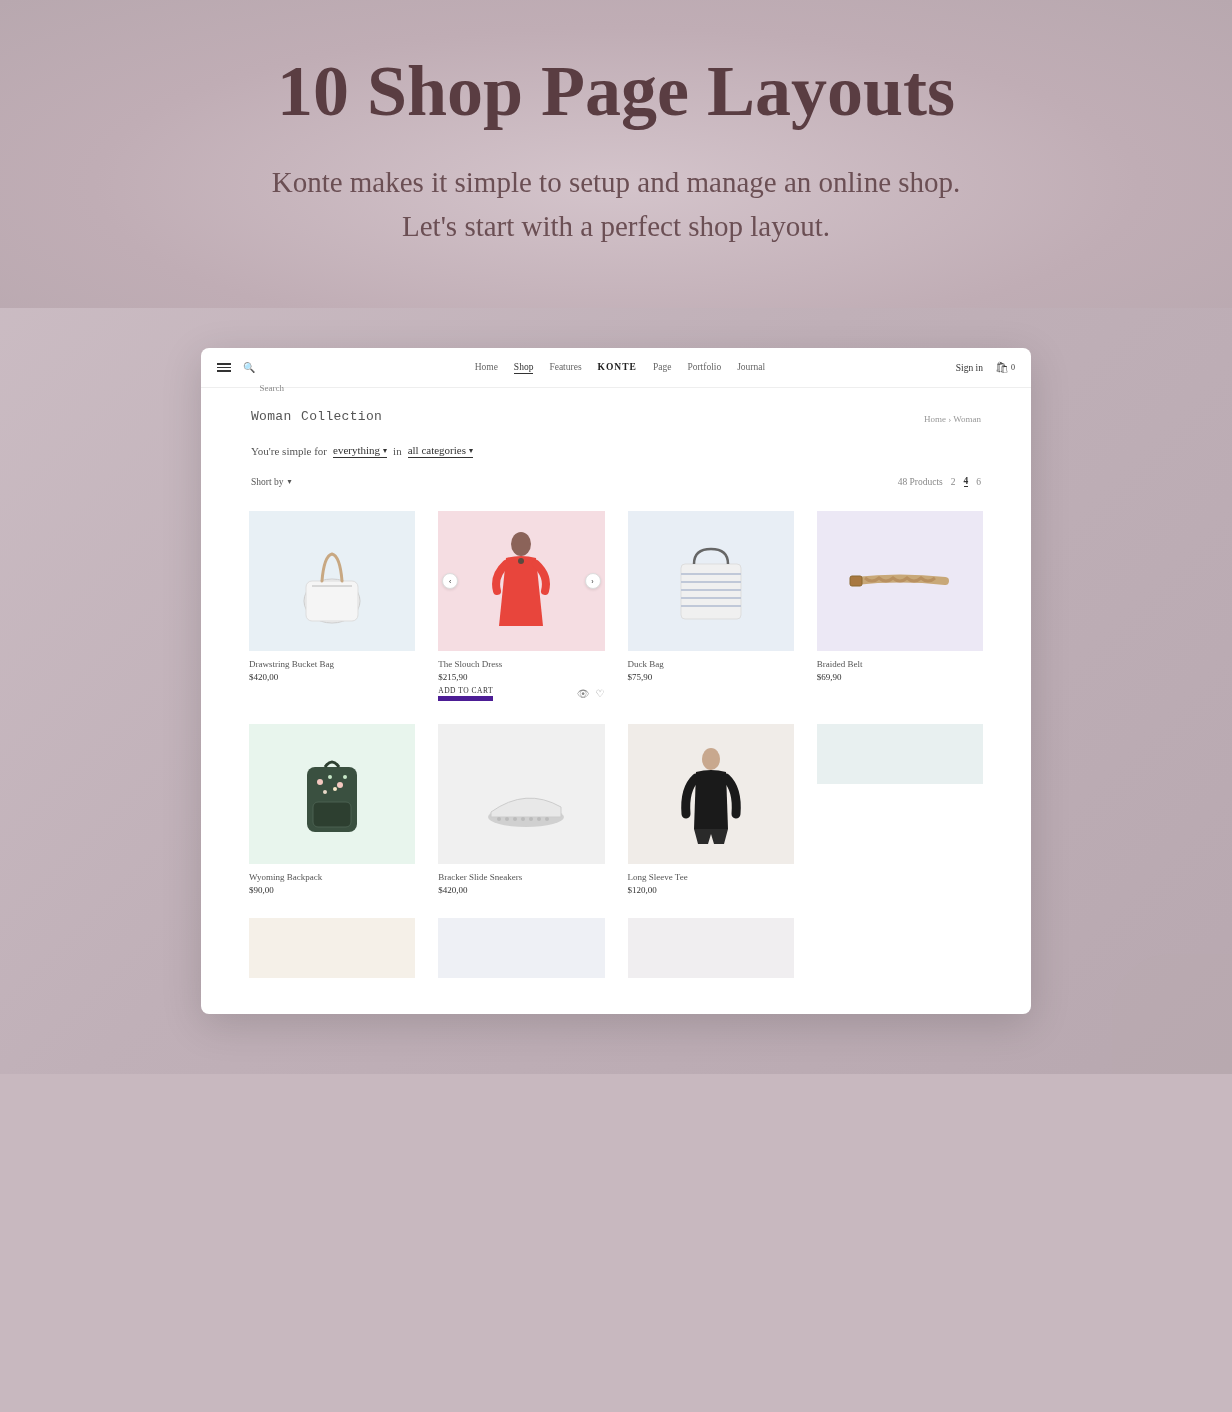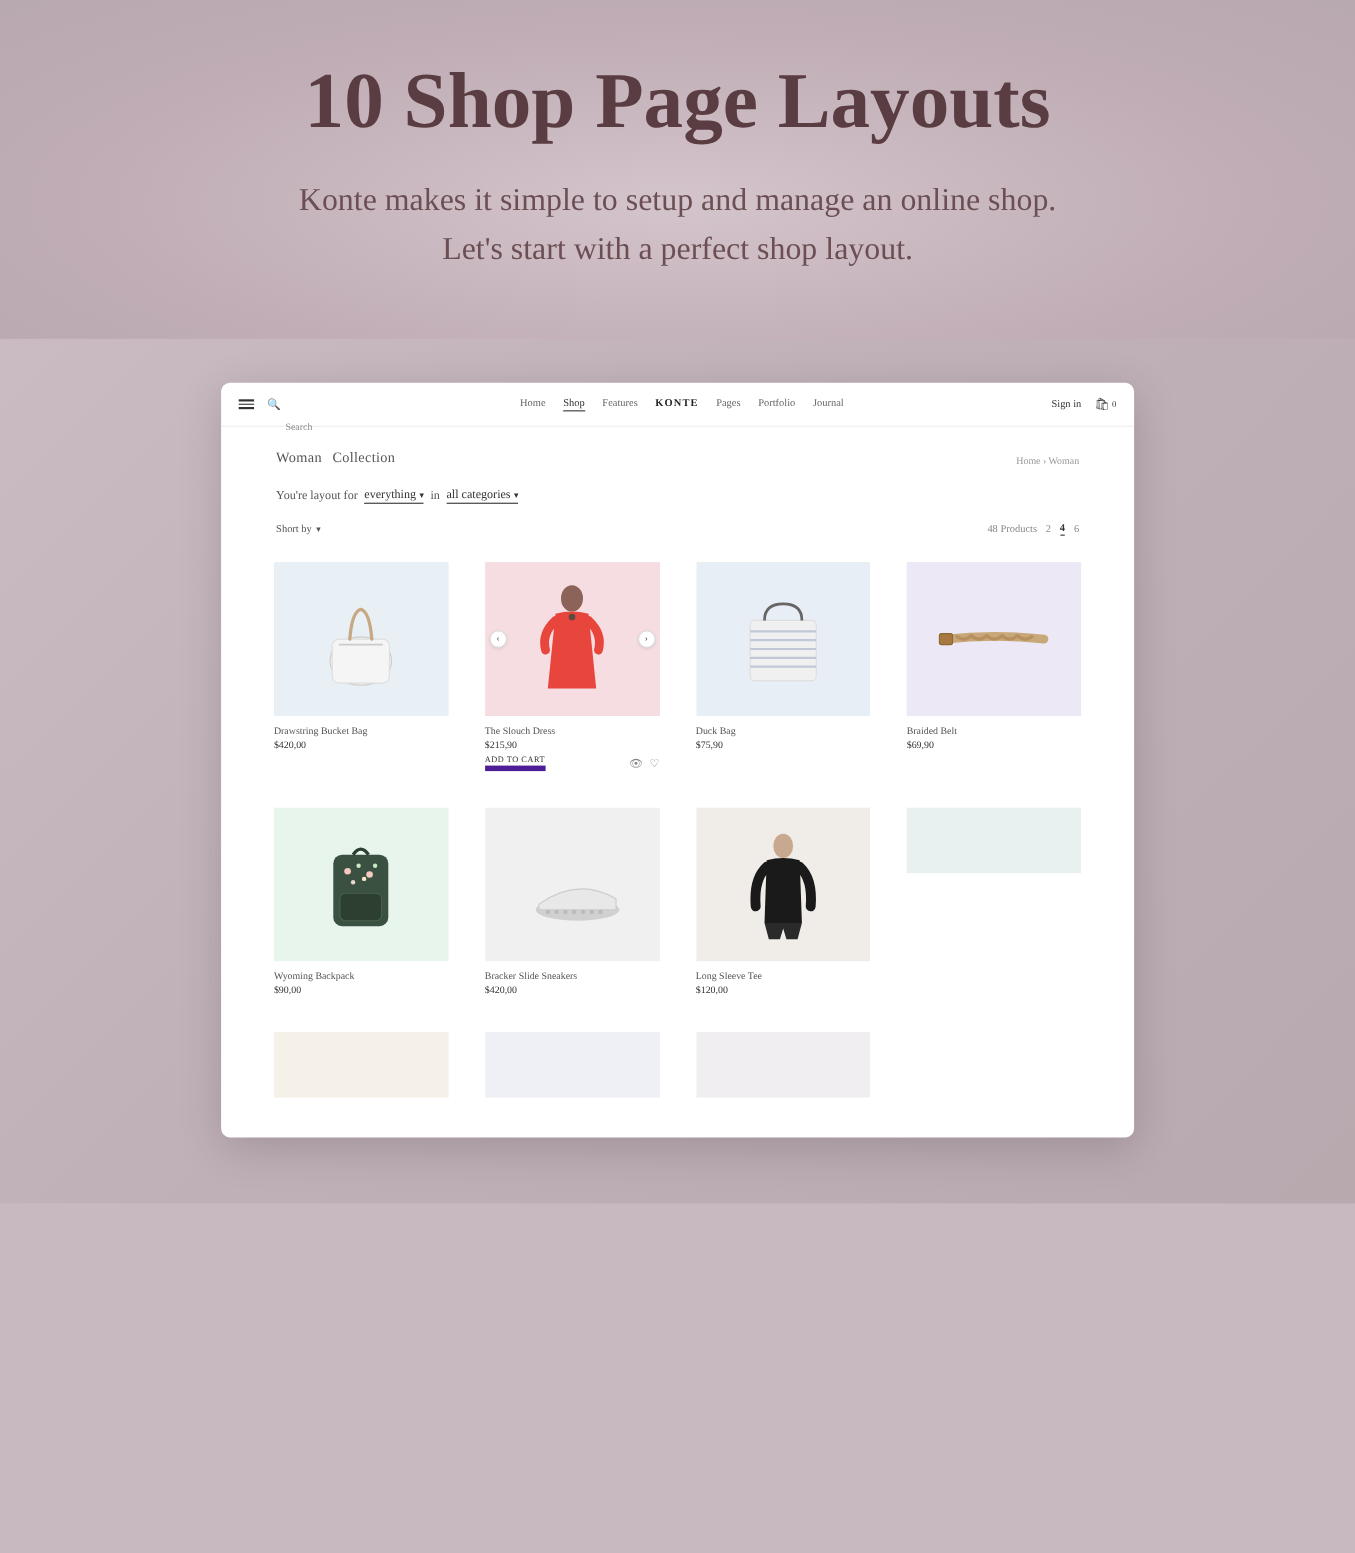--- a/index.html
+++ b/index.html
@@ -123,20 +123,21 @@
     }
 
     .page-header-left {
       font-size: 13px;
       color: #555;
       letter-spacing: 0.3px;
     }
 
     .page-header-left span {
       margin-right: 6px;
+      font-family: Liberation Mono, monospace;
     }
 
     .breadcrumb {
       font-size: 9px;
       color: #999;
     }
 
     
     .filter-bar {
       padding: 10px 50px;
@@ -188,21 +189,21 @@
     .sort-right .active-col {
       color: #333;
       border-bottom: 1px solid #333;
       font-weight: 600;
     }
 
     
     .product-grid {
       display: grid;
       grid-template-columns: repeat(4, 1fr);
-      gap: 17px;
+      gap: 7px;
       padding: 8px 40px 20px;
     }
 
     .product-item {
       padding: 8px;
     }
 
     .product-image-wrap {
       position: relative;
       overflow: hidden;
@@ -335,21 +336,21 @@
       <div class="nav-search">
         <span>🔍</span>
         <span style="font-size:9px;color:#888;margin-top:40px;">Search</span>
       </div>
 
       <div class="nav-links">
         <a style="text-decoration:none;color:#666;font-size:9.5px;">Home</a>
         <a style="text-decoration:none;color:#333;font-size:9.5px;border-bottom:1.5px solid #333;padding-bottom:1px;">Shop</a>
         <a style="text-decoration:none;color:#666;font-size:9.5px;">Features</a>
         <a style="text-decoration:none;color:#222;font-size:9.5px;font-weight:700;letter-spacing:1px;">KONTE</a>
-        <a style="text-decoration:none;color:#666;font-size:9.5px;">Pages</a>
+        <a style="text-decoration:none;color:#666;font-size:9.5px;">Page</a>
         <a style="text-decoration:none;color:#666;font-size:9.5px;">Portfolio</a>
         <a style="text-decoration:none;color:#666;font-size:9.5px;">Journal</a>
       </div>
 
       <div class="nav-right">
         <span>Sign in</span>
         <div class="cart-icon">
           <span style="font-size:11px;">🛍</span>
           <span style="font-size:8px;">0</span>
         </div>
@@ -358,21 +359,21 @@
 
     <div class="page-header">
       <div class="page-header-left">
         <span>Woman</span>
         <span>Collection</span>
       </div>
       <div class="breadcrumb">Home › Woman</div>
     </div>
 
     <div class="filter-bar">
-      <span>You're layout for</span>
+      <span>You're simple for</span>
       <span class="filter-dropdown">
         <span>everything</span>
         <span class="chevron">▾</span>
       </span>
       <span>in</span>
       <span class="filter-dropdown">
         <span>all categories</span>
         <span class="chevron">▾</span>
       </span>
     </div>

